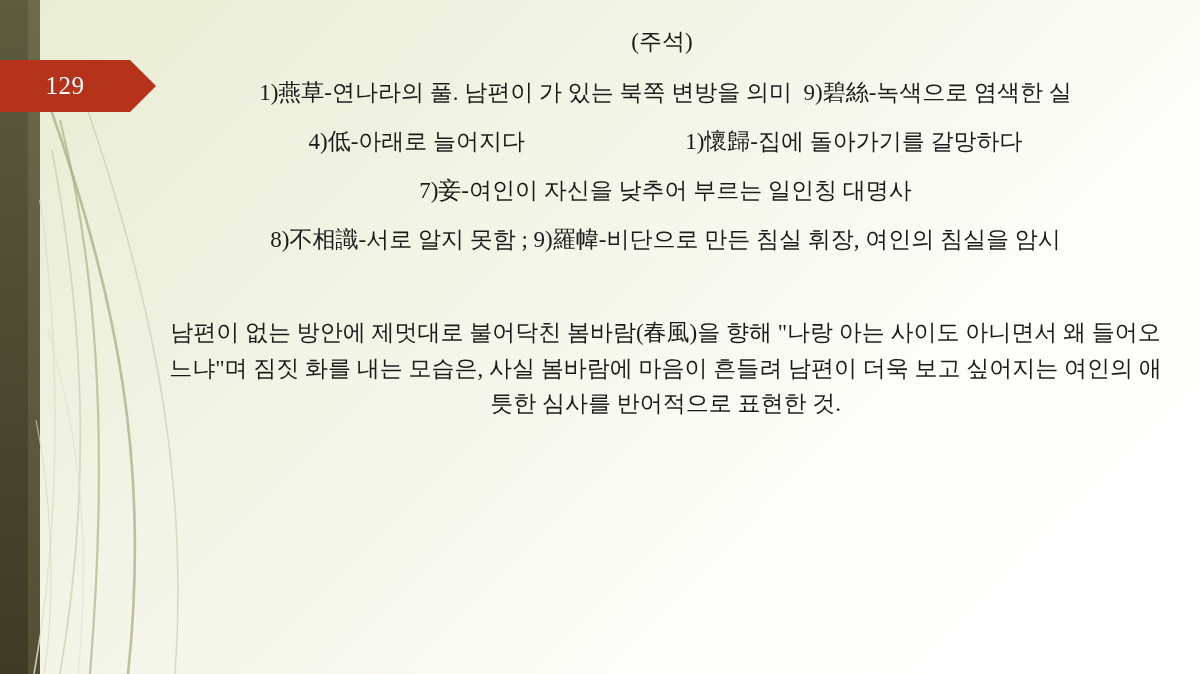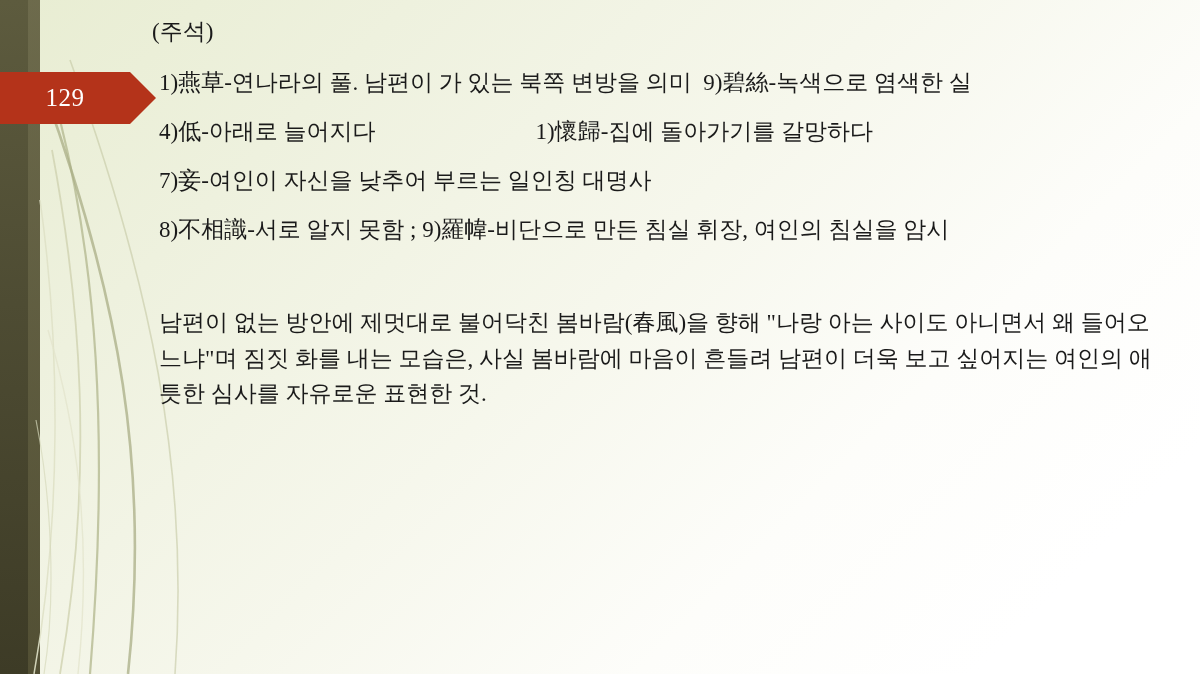--- a/index.html
+++ b/index.html
@@ -50,21 +50,21 @@
     top: 0;
     width: 300px;
     height: 674px;
     pointer-events: none;
   }
 
   
   .ribbon {
     position: absolute;
     left: 0;
-    top: 72px;
+    top: 60px;
     width: 160px;
     height: 39px;
   }
   .ribbon-body {
     position: absolute;
     left: 0;
     top: 0;
     width: 130px;
     height: 52px;
     background: #b4331a;
@@ -90,22 +90,23 @@
     color: #ffffff;
     font-size: 25px;
     font-family: "Liberation Serif", serif;
     letter-spacing: .5px;
   }
 
   
   .content {
     position: absolute;
     left: 152px;
-    top: 16px;
+    top: 26px;
     width: 1020px;
+    text-align: center;
   }
 
   .row { margin-bottom: 20px; }
   .row.tight { margin-bottom: 18px; }
   .row.indent { padding-left: 7px; }
 
   .gap-block { height: 42px; }
 
   .para {
     font-size: 23px;
@@ -166,16 +167,16 @@
       <span class="note-row" style="display:inline">4)低-아래로 늘어지다</span><span class="spacer-wide"></span><span class="note-row" style="display:inline">1)懷歸-집에 돌아가기를 갈망하다</span>
     </div>
 
     <div class="row tight indent note-row">7)妾-여인이 자신을 낮추어 부르는 일인칭 대명사</div>
     <div class="row tight indent note-row">8)不相識-서로 알지 못함 ; 9)羅幃-비단으로 만든 침실 휘장, 여인의 침실을 암시</div>
 
     <div class="gap-block"></div>
 
 
 
-    <div class="para para-first">남편이 없는 방안에 제멋대로 불어닥친 봄바람(春風)을 향해 "나랑 아는 사이도 아니면서 왜 들어오느냐"며 짐짓 화를 내는 모습은, 사실 봄바람에 마음이 흔들려 남편이 더욱 보고 싶어지는 여인의 애틋한 심사를 자유로운 표현한 것.</div>
+    <div class="para para-first">남편이 없는 방안에 제멋대로 불어닥친 봄바람(春風)을 향해 "나랑 아는 사이도 아니면서 왜 들어오느냐"며 짐짓 화를 내는 모습은, 사실 봄바람에 마음이 흔들려 남편이 더욱 보고 싶어지는 여인의 애틋한 심사를 반어적으로 표현한 것.</div>
 
   </div>
 </div>
 
 </body></html>

